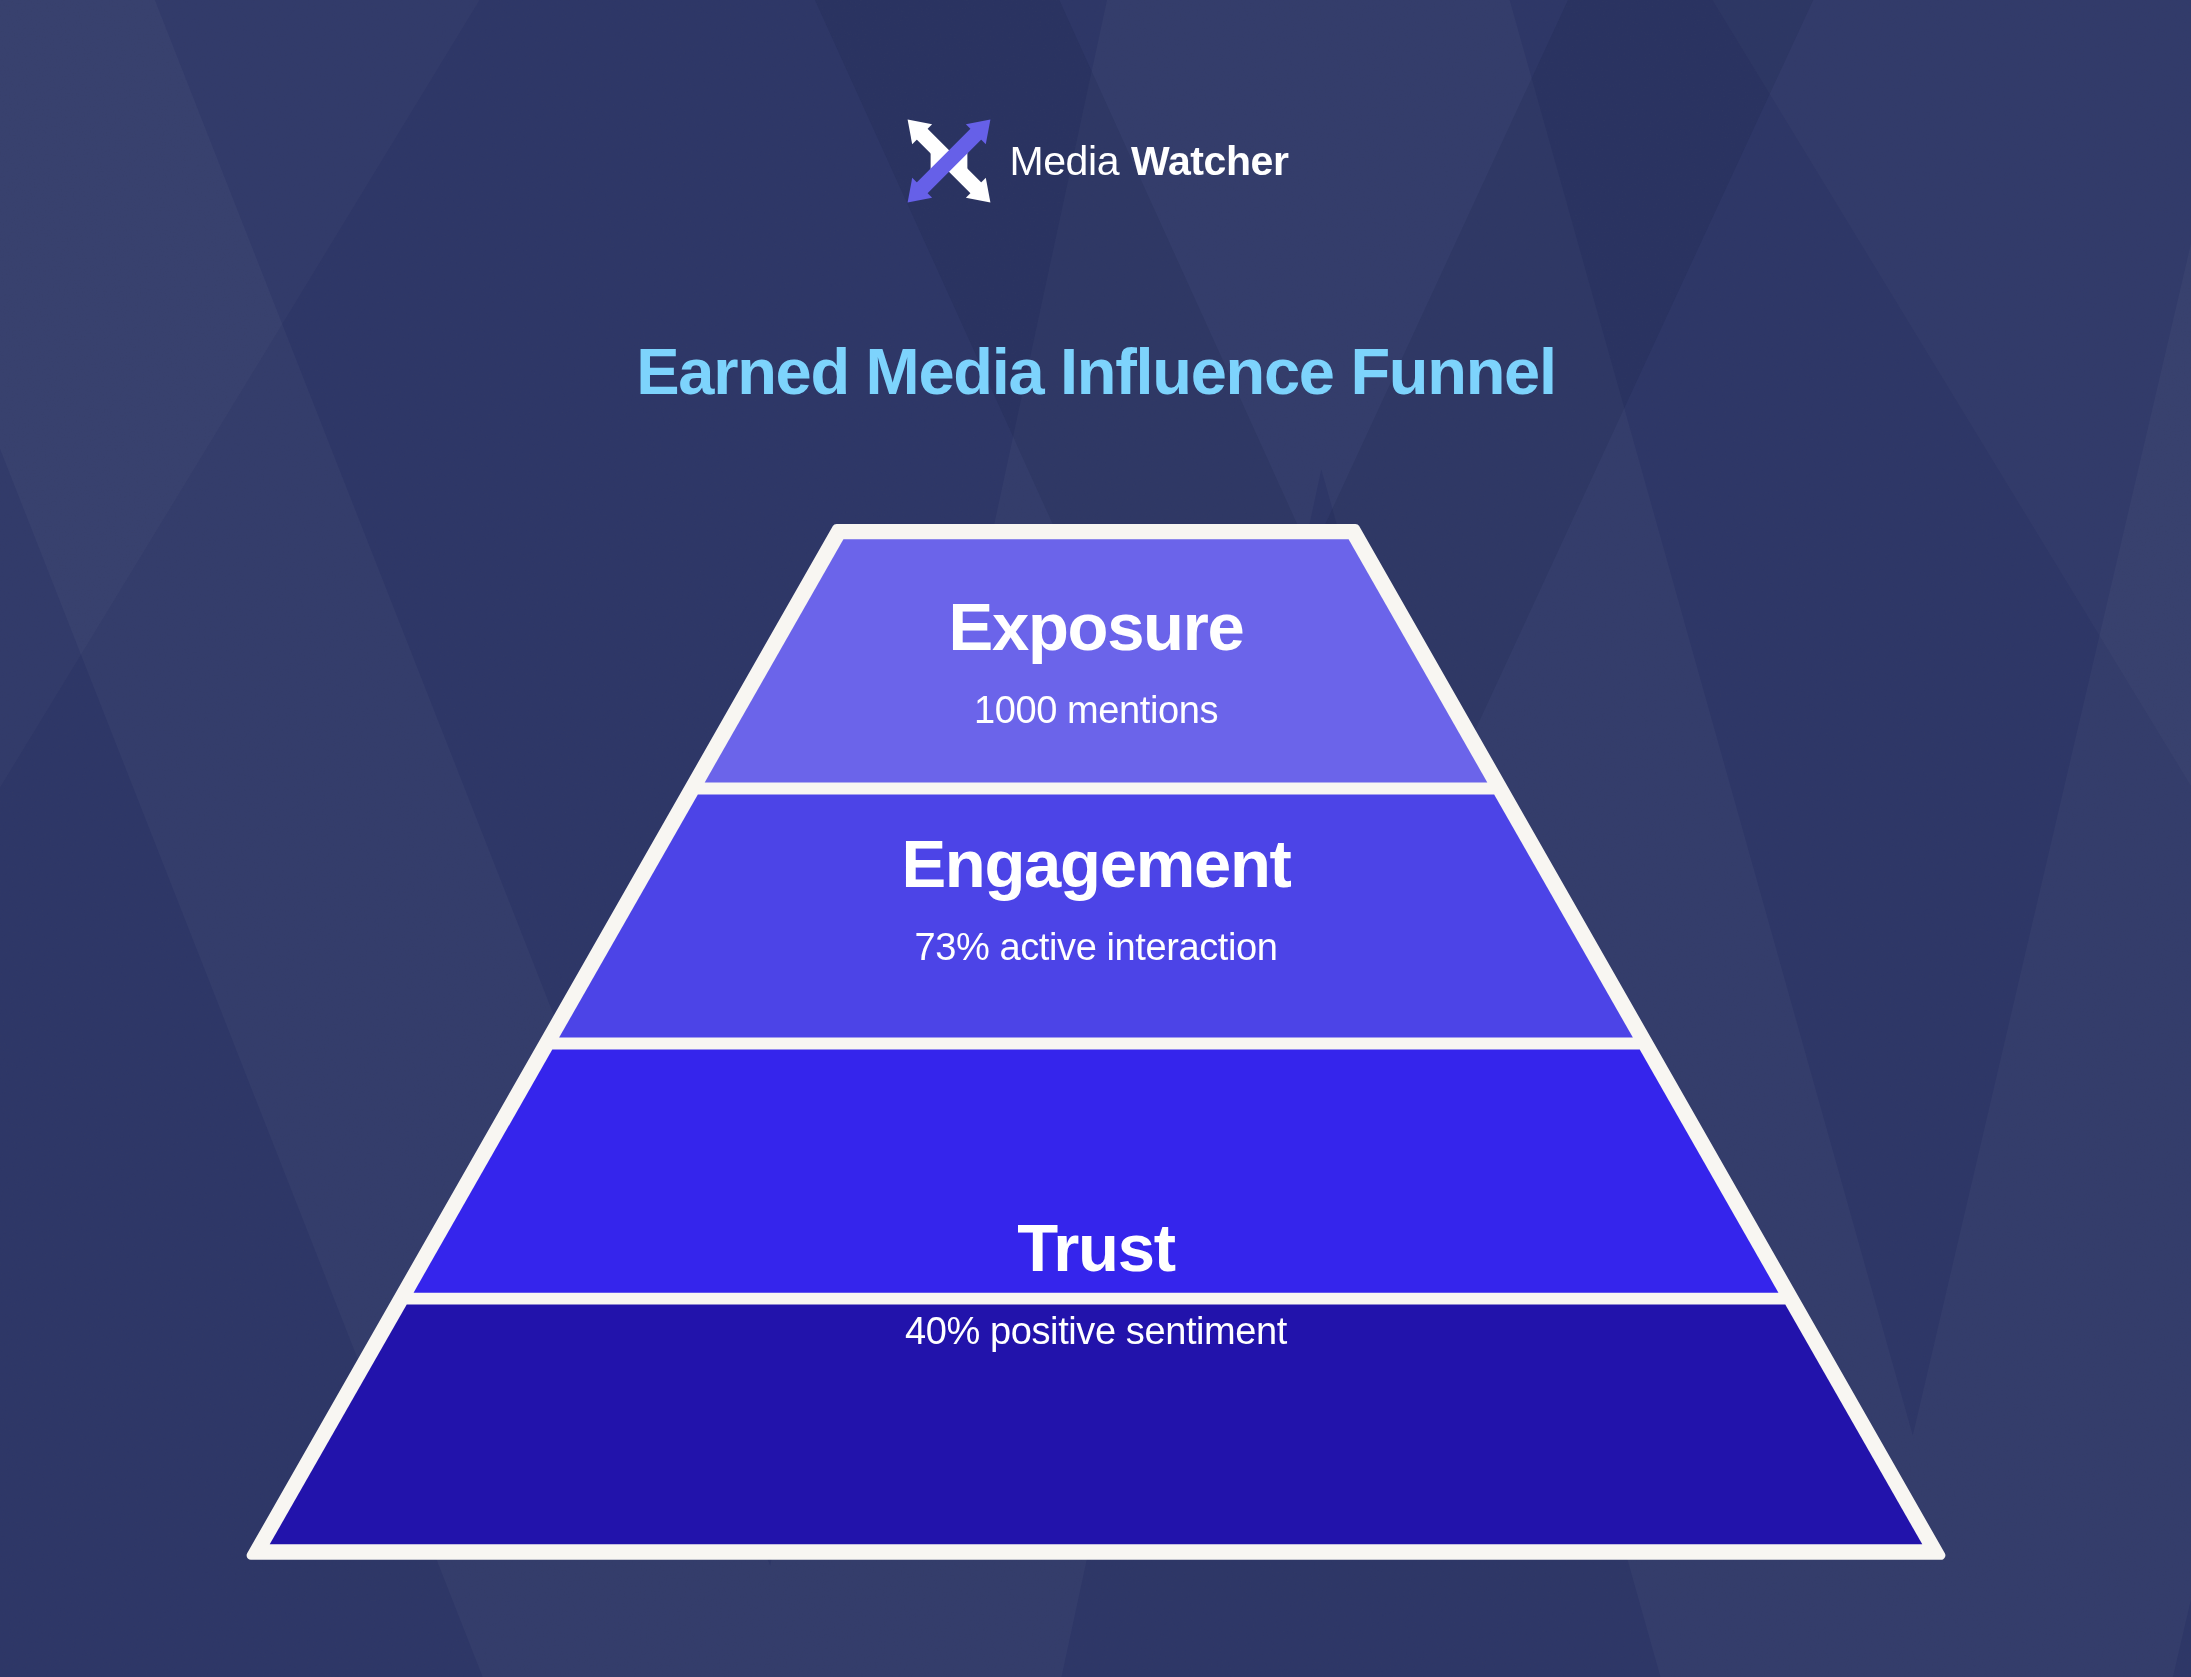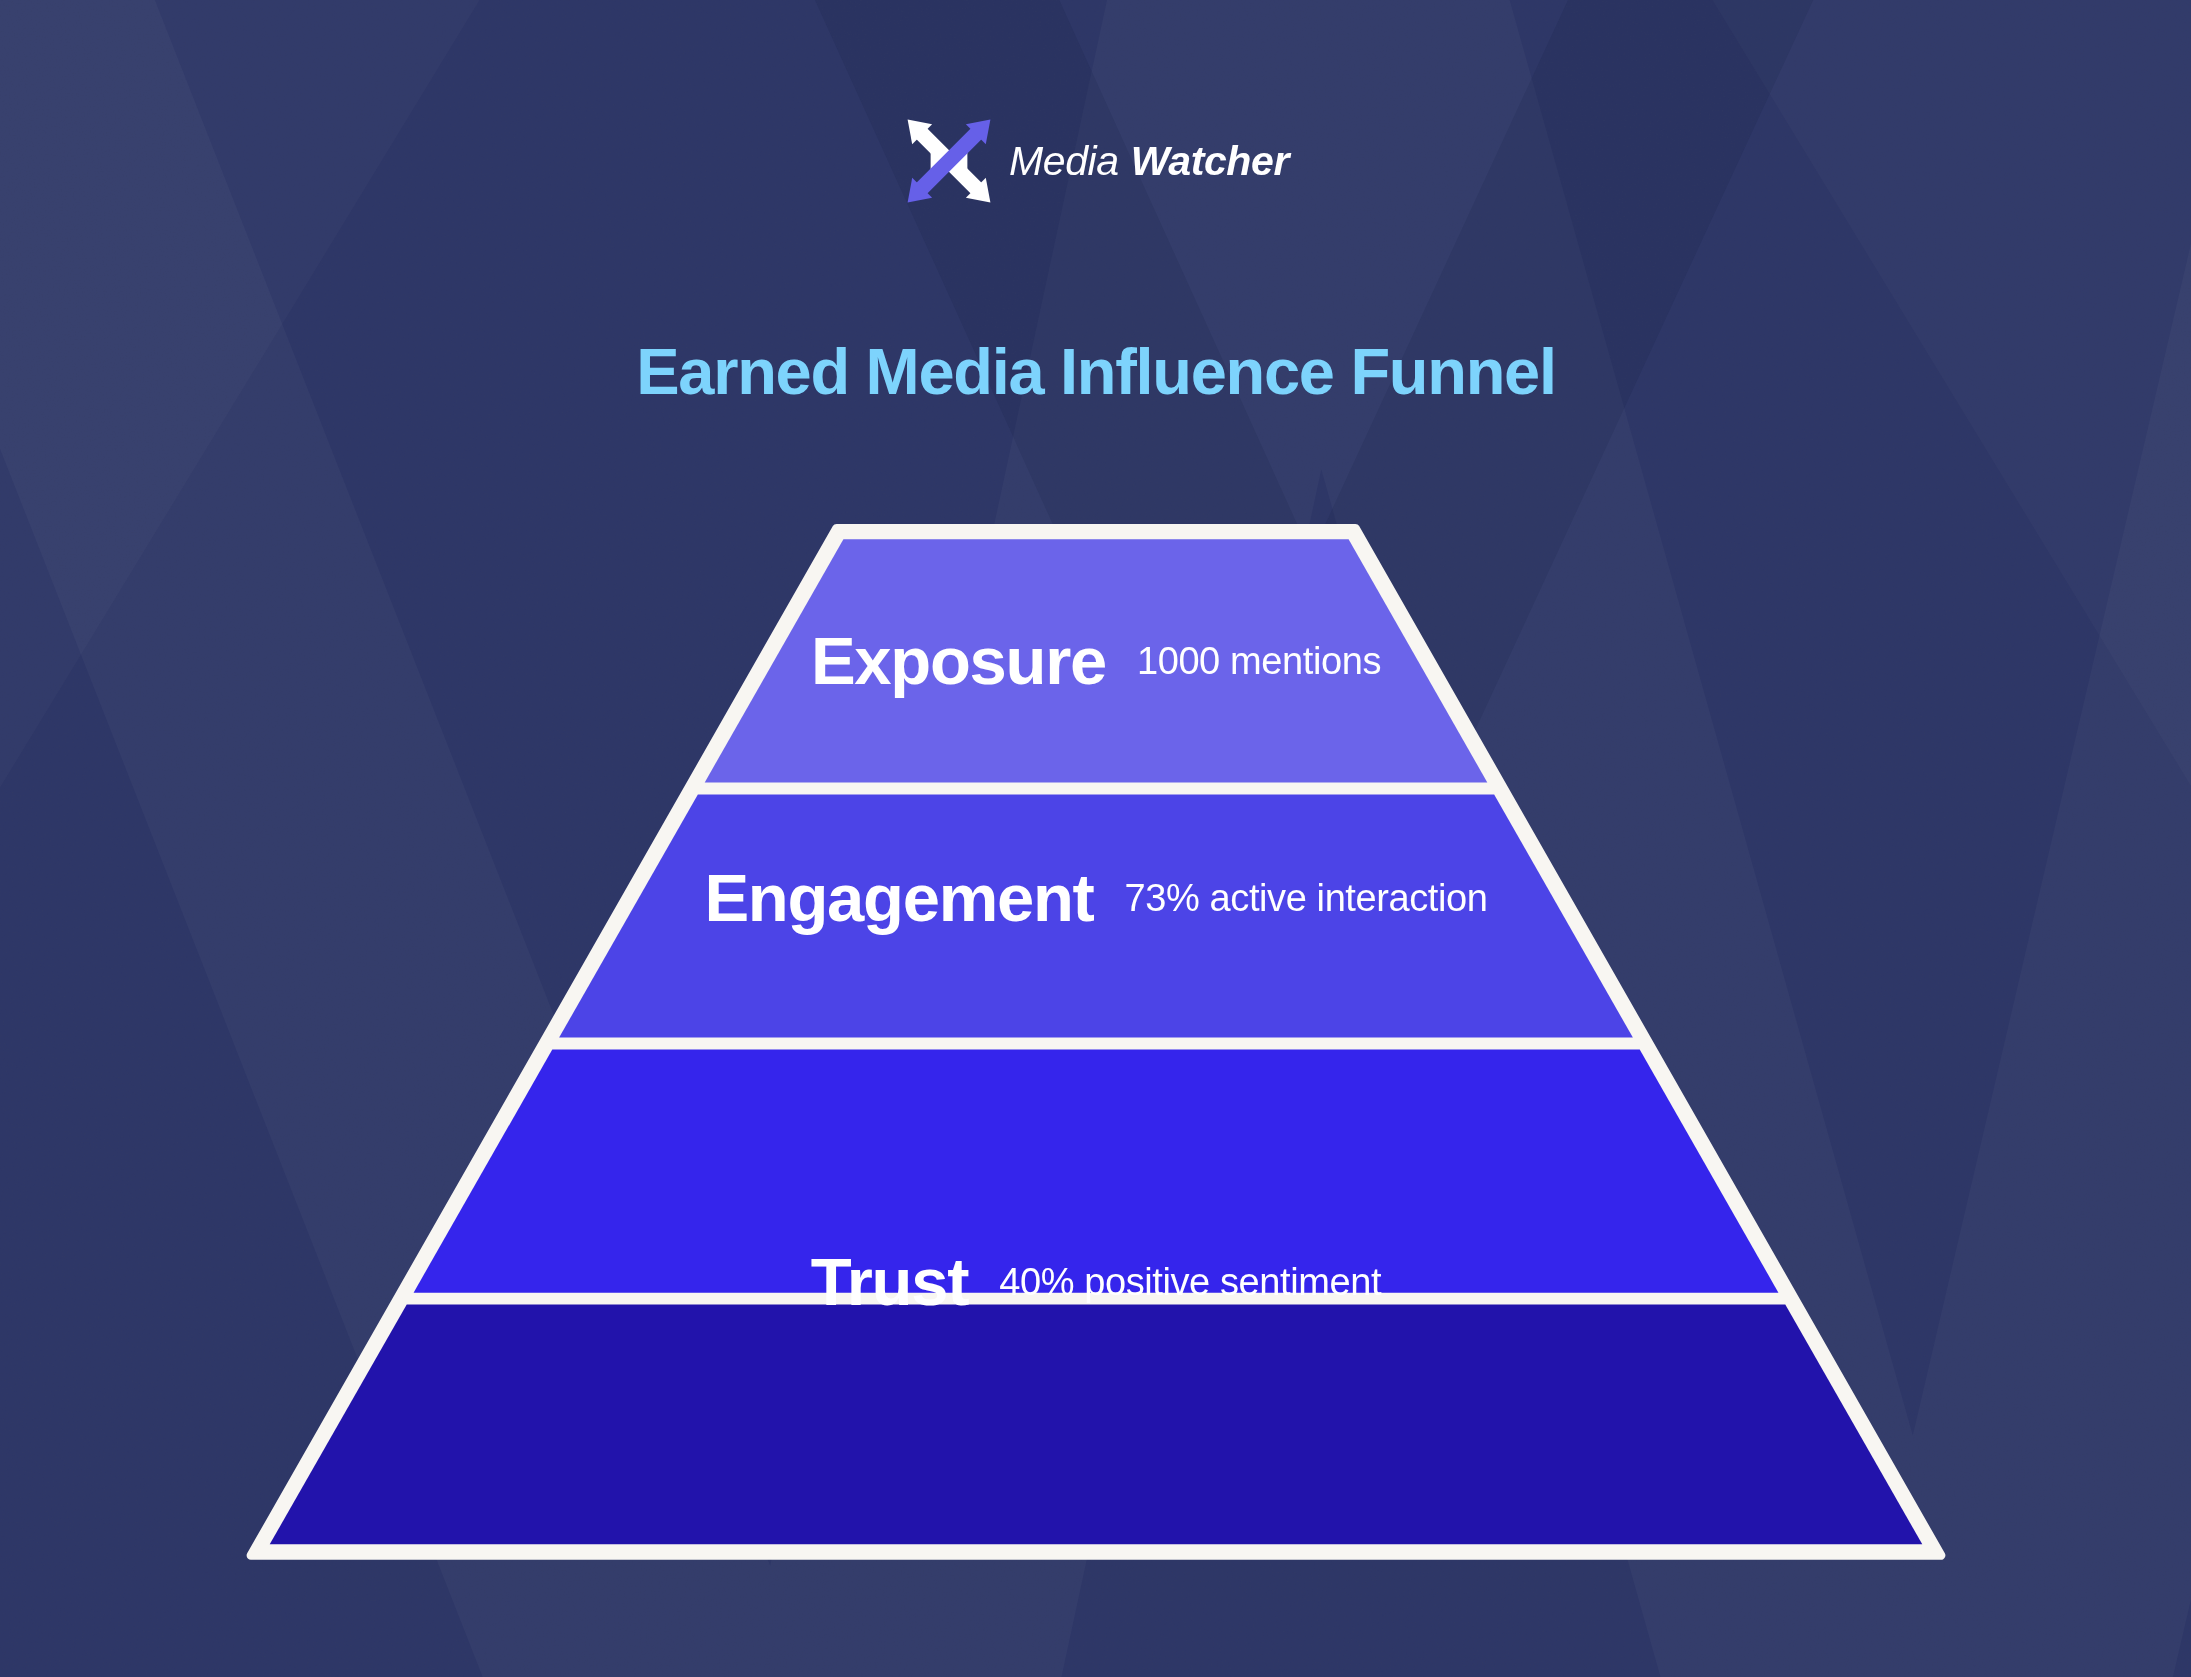--- a/index.html
+++ b/index.html
@@ -8,39 +8,39 @@
     width:2192px;height:1677px;
     overflow:hidden;
     background:#2E3767;
     font-family:"Liberation Sans","DejaVu Sans",sans-serif;
   }
   .bg-art{position:absolute;left:0;top:0;width:2192px;height:1677px;display:block;}
   .funnel-svg{position:absolute;left:0;top:0;width:2192px;height:1677px;display:block;}
 
   .logo-row{
     position:absolute;left:0;top:115px;width:100%;
-    display:flex;align-items:center;justify-content:center;gap:14px;font-style:italic;
+    display:flex;align-items:center;justify-content:center;gap:14px;
   }
   .logo-mark{width:92px;height:92px;display:block;}
   .brand{
     color:#FFFFFF;font-size:41px;letter-spacing:-0.4px;
     display:flex;gap:12px;align-items:baseline;
   }
   .brand .light{font-weight:400;}
   .brand .bold{font-weight:700;}
 
   .page-title{
     position:absolute;left:0;top:339px;width:100%;margin:0;
     text-align:center;color:#7dd3fc;
     font-size:65px;font-weight:700;letter-spacing:-1.3px;line-height:1;
   }
 
   .layer-text{
     position:absolute;left:0;width:100%;
-    display:flex;flex-direction:row;align-items:center;justify-content:center;
+    display:flex;flex-direction:column;align-items:center;justify-content:center;
     gap:31px;color:#FFFFFF;text-align:center;pointer-events:none;
   }
   .layer-text h2{margin:0;font-size:67px;font-weight:700;letter-spacing:-1.3px;line-height:1;}
   .layer-text p{margin:0;font-size:38px;font-weight:400;letter-spacing:-0.4px;line-height:1;}
   .lt-1{top:539px;height:243px;}
   .lt-2{top:776px;height:243px;}
   .lt-3{top:1112px;height:243px;margin-top:48px;}
   .lt-4{top:1305px;height:240px;}
 </style>
 </head>

